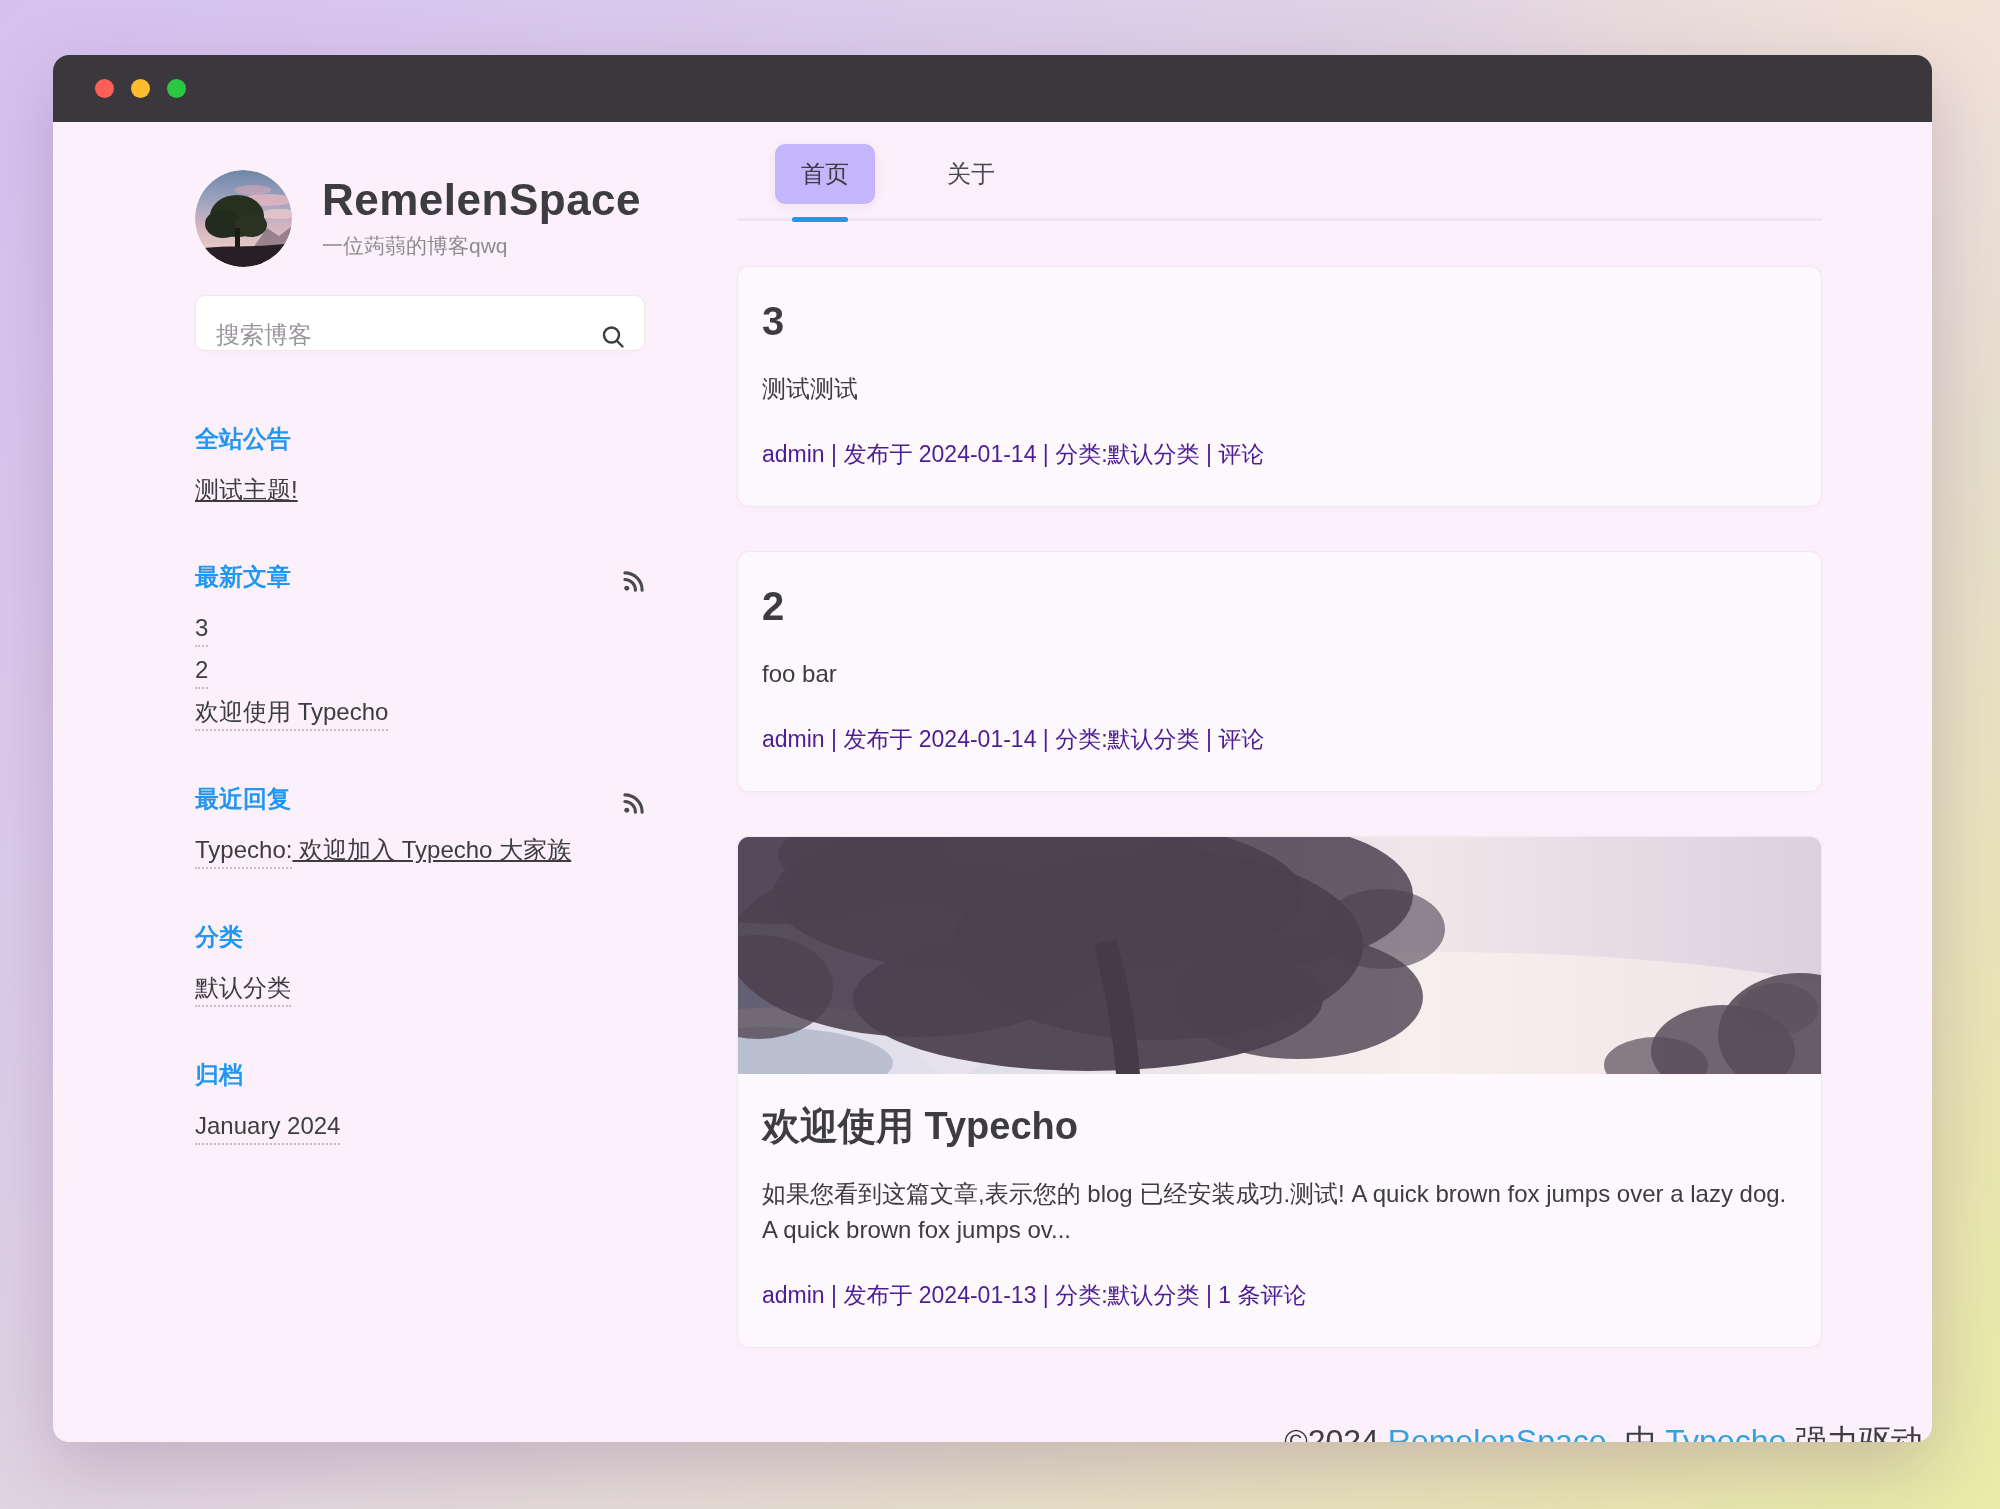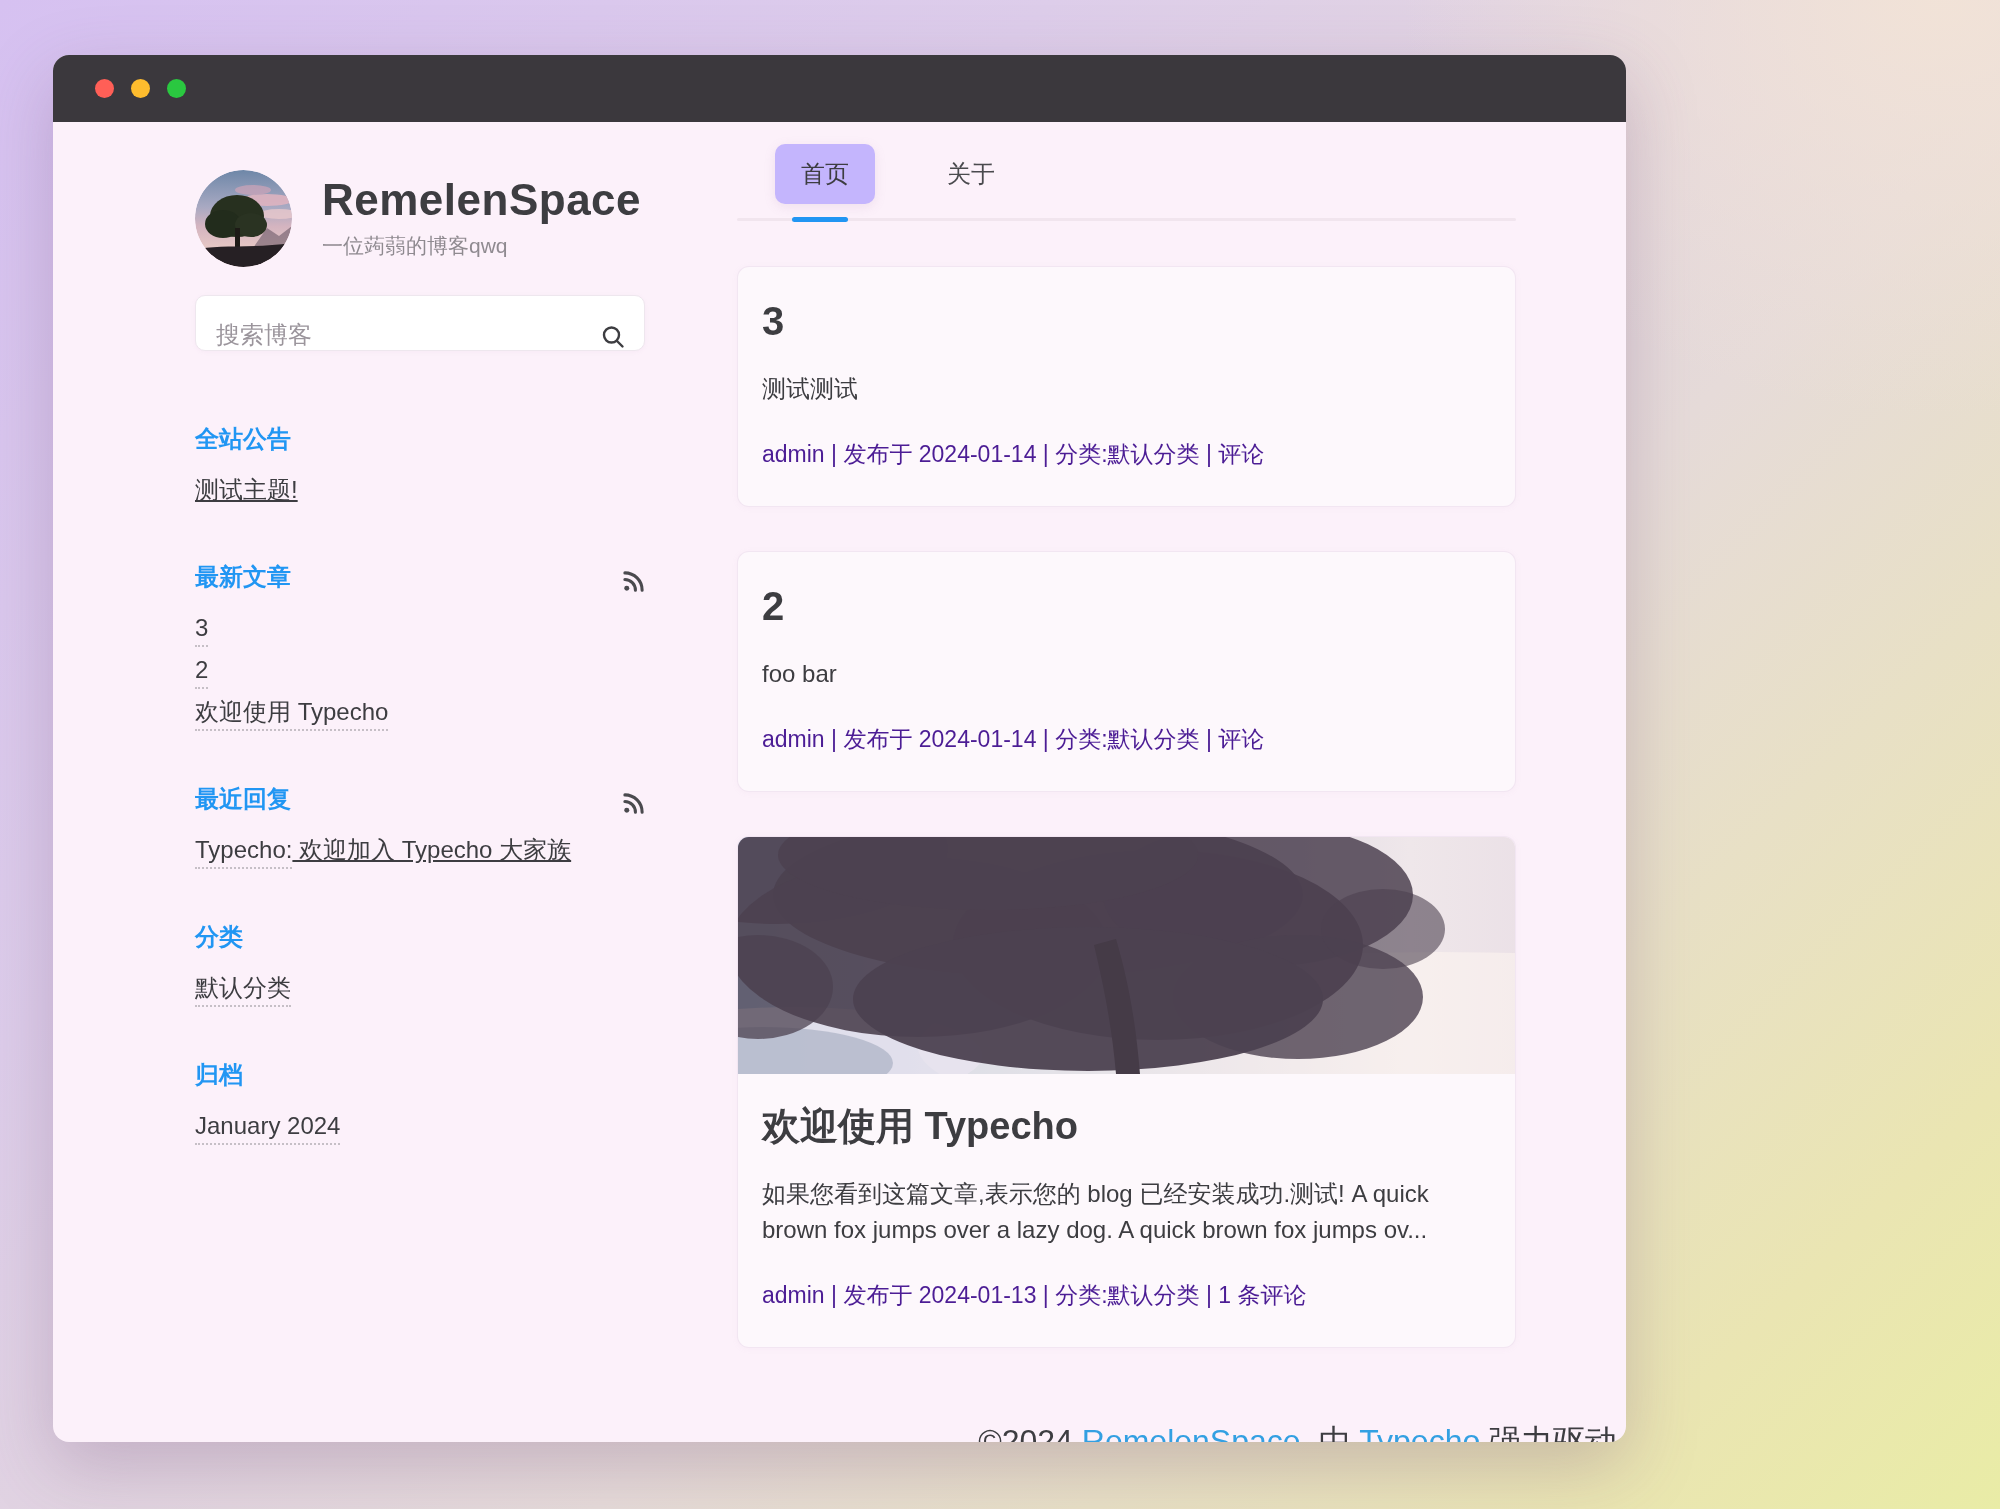--- a/index.html
+++ b/index.html
@@ -4,21 +4,21 @@
 <style>
   html,body{margin:0;padding:0;}
   body{
     width:2000px;height:1509px;overflow:hidden;
     font-family:"Liberation Sans","DejaVu Sans",sans-serif;
     background:
       radial-gradient(900px 700px at 97% 0%, rgba(242,227,215,.95) 0%, rgba(242,227,217,0) 60%),
       linear-gradient(135deg,#d6c1f1 0%,#ddcdea 30%,#e6dbd9 60%,#eae5b2 88%,#e9eca6 100%);
   }
   .window{
-    position:absolute;left:53px;top:55px;width:1573px;height:1387px;
+    position:absolute;left:53px;top:55px;width:1879px;height:1387px;
     border-radius:16px;overflow:hidden;
     box-shadow:0 24px 70px rgba(110,75,120,.28);
     background:var(--content_bg,#fcf1fa);
   }
   .titlebar{
     height:67px;background:var(--titlebar_bg,#3b383d);
     display:flex;align-items:center;padding-left:42px;gap:17px;
   }
   .tl{width:19px;height:19px;border-radius:50%;}
   .tl.red{background:var(--traffic_red,#ff5f57);}

